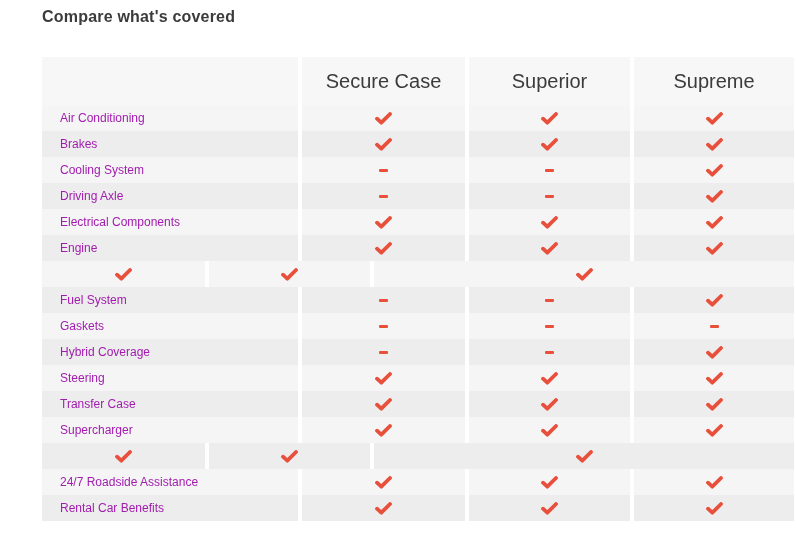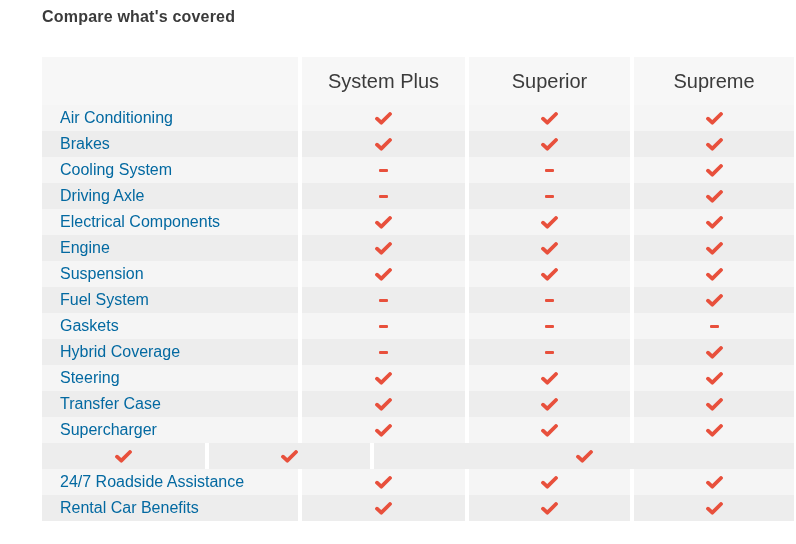--- a/index.html
+++ b/index.html
@@ -55,22 +55,22 @@
   }
   .data-row { height: 26px; }
   .data-row .cell {
     display: flex;
     align-items: center;
   }
   .data-row.odd  .cell { background: #f5f5f5; }
   .data-row.even .cell { background: #ededed; }
   .label-cell {
     padding-left: 18px;
-    font-size: 16px;
-    color: #0369a1;
+    font-size: 12px;
+    color: #a21caf;
     white-space: nowrap;
   }
   .value-cell {
     justify-content: center;
   }
   .dash {
     display: inline-block;
     width: 9px;
     height: 3px;
     border-radius: 1px;
@@ -79,21 +79,21 @@
 </style>
 </head>
 <body>
 
 <div class="page">
   <div class="page-title">Compare what's covered</div>
 
   <div class="compare-table">
     <div class="trow header-row">
       <div class="cell c0"></div>
-      <div class="cell c1">System Plus</div>
+      <div class="cell c1">Secure Case</div>
       <div class="cell c2">Superior</div>
       <div class="cell c3">Supreme</div>
     </div>
     <div>
         <div class="trow data-row odd">
           <div class="cell c0 label-cell">Air Conditioning</div>
           <div class="cell c1 value-cell">
             <svg class="check" width="17" height="13" viewBox="0 0 17 13">
               <path d="M2 6.7 L6.3 10.7 L15 2" fill="none" stroke="#e8503c" stroke-width="3.8" stroke-linecap="round" stroke-linejoin="round"></path>
             </svg>
@@ -185,21 +185,20 @@
               <path d="M2 6.7 L6.3 10.7 L15 2" fill="none" stroke="#e8503c" stroke-width="3.8" stroke-linecap="round" stroke-linejoin="round"></path>
             </svg>
           </div>
           <div class="cell c3 value-cell">
             <svg class="check" width="17" height="13" viewBox="0 0 17 13">
               <path d="M2 6.7 L6.3 10.7 L15 2" fill="none" stroke="#e8503c" stroke-width="3.8" stroke-linecap="round" stroke-linejoin="round"></path>
             </svg>
           </div>
         </div>
         <div class="trow data-row odd">
-          <div class="cell c0 label-cell">Suspension</div>
           <div class="cell c1 value-cell">
             <svg class="check" width="17" height="13" viewBox="0 0 17 13">
               <path d="M2 6.7 L6.3 10.7 L15 2" fill="none" stroke="#e8503c" stroke-width="3.8" stroke-linecap="round" stroke-linejoin="round"></path>
             </svg>
           </div>
           <div class="cell c2 value-cell">
             <svg class="check" width="17" height="13" viewBox="0 0 17 13">
               <path d="M2 6.7 L6.3 10.7 L15 2" fill="none" stroke="#e8503c" stroke-width="3.8" stroke-linecap="round" stroke-linejoin="round"></path>
             </svg>
           </div>

